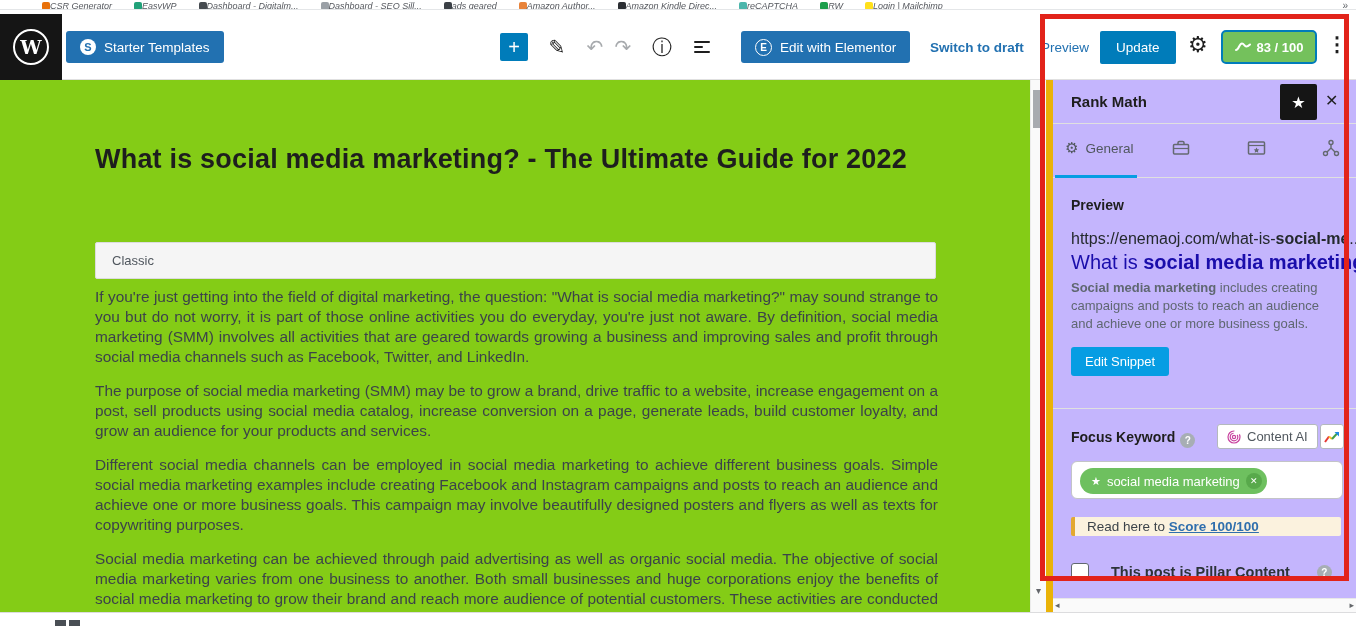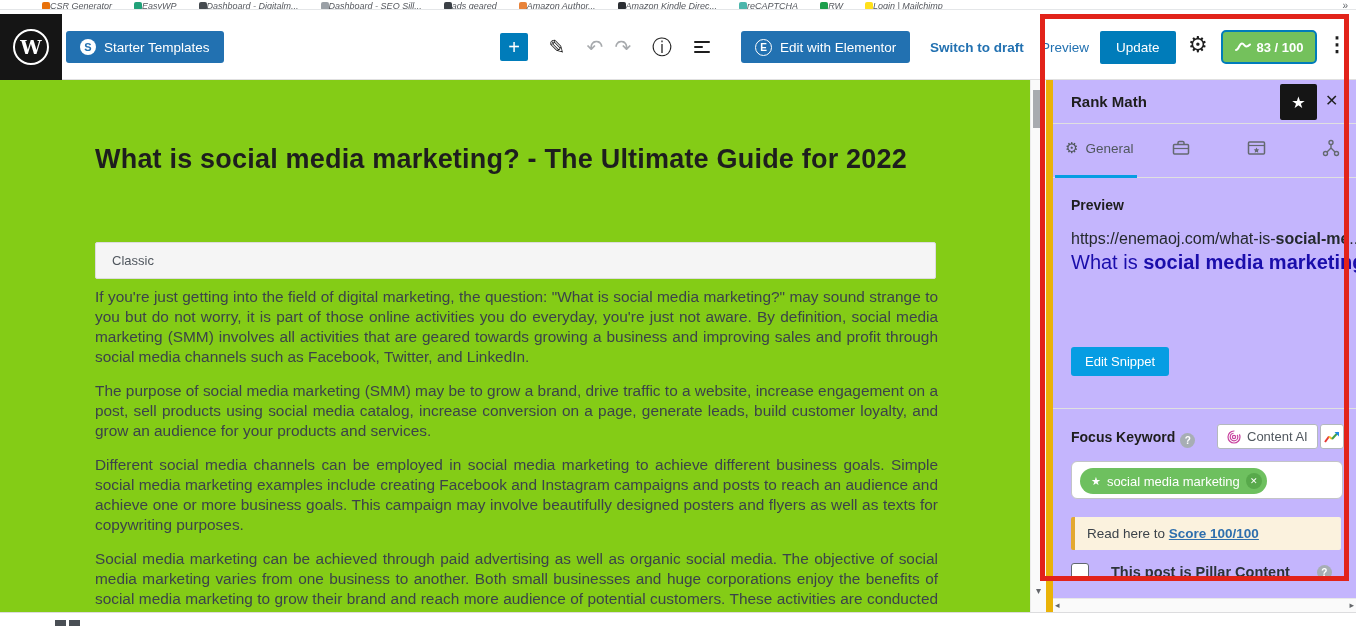--- a/index.html
+++ b/index.html
@@ -108,21 +108,21 @@
     background:#fff; border:1px solid #b4b9bd; border-radius:3px; display:flex;
     align-items:center; justify-content:center; cursor:pointer; }
   .fk-box { position:absolute; left:18px; top:381px; width:272px; height:38px;
     border:1px solid #c3c4c7; border-radius:6px; background:#fff; cursor:text; }
   .fk-pill { position:absolute; left:8px; top:6px; height:26px; border-radius:13px;
     background:#6ec05f; color:#fff; font-size:13px; display:flex; align-items:center;
     gap:6px; padding:0 5px 0 11px; }
   .fk-pill .pill-star { font-size:11px; }
   .pill-close { width:16px; height:16px; border-radius:50%; background:#58a94b; color:#fff;
     font-size:9px; display:flex; align-items:center; justify-content:center; border:none; cursor:pointer; }
-  .rm-notice { position:absolute; left:18px; top:437px; width:270px; height:33px;
+  .rm-notice { position:absolute; left:18px; top:437px; width:270px; height:19px;
     background:#fbf2de; border-left:4px solid #e3a930; border-radius:2px;
     display:flex; align-items:center; padding-left:12px; font-size:13.5px; color:#3c434a; white-space:pre; }
   .rm-notice a { color:#2f6fad; font-weight:600; }
   .pillar-row { position:absolute; left:18px; top:483px; display:flex; align-items:center; gap:22px; }
   .pillar-checkbox { width:18px; height:18px; border:1.5px solid #606770; border-radius:3px; background:#fff; cursor:pointer; }
   .pillar-label { font-size:14.5px; font-weight:600; color:#2c3338; }
   .hscroll { position:absolute; left:0; right:0; top:518px; height:14px; background:#fafafa; border-top:1px solid #e8e8e8; }
   .hscroll .hl { position:absolute; left:2px; top:1px; font-size:9px; color:#63666a; }
   .hscroll .hr { position:absolute; right:2px; top:1px; font-size:9px; color:#63666a; }
 
@@ -294,20 +294,23 @@
       </button>
     </div>
 
     <div class="rm-preview-heading">Preview</div>
     <div class="serp-url">
       <span>https://enemaoj.com/what-is-</span><b>social-me</b><span>...</span>
     </div>
     <div class="serp-title">
       <span>What is </span><b>social media marketing</b><span>? ...</span>
     </div>
+    <div class="serp-desc">
+      <b>Social media marketing</b><span> includes creating campaigns and posts to reach an audience and achieve one or more business goals.</span>
+    </div>
     <button class="edit-snippet">Edit Snippet</button>
     <div class="rm-div1"></div>
 
     <div class="fk-label">
       <span>Focus Keyword</span><span class="help-dot">?</span>
     </div>
     <button class="content-ai-btn">
       <svg width="14" height="14" viewBox="0 0 14 14">
         <circle cx="7" cy="7" r="1.6" fill="none" stroke="#c8439f" stroke-width="1.2"></circle>
         <circle cx="7" cy="7" r="3.8" fill="none" stroke="#c8439f" stroke-width="1.2" stroke-dasharray="17 4"></circle>

